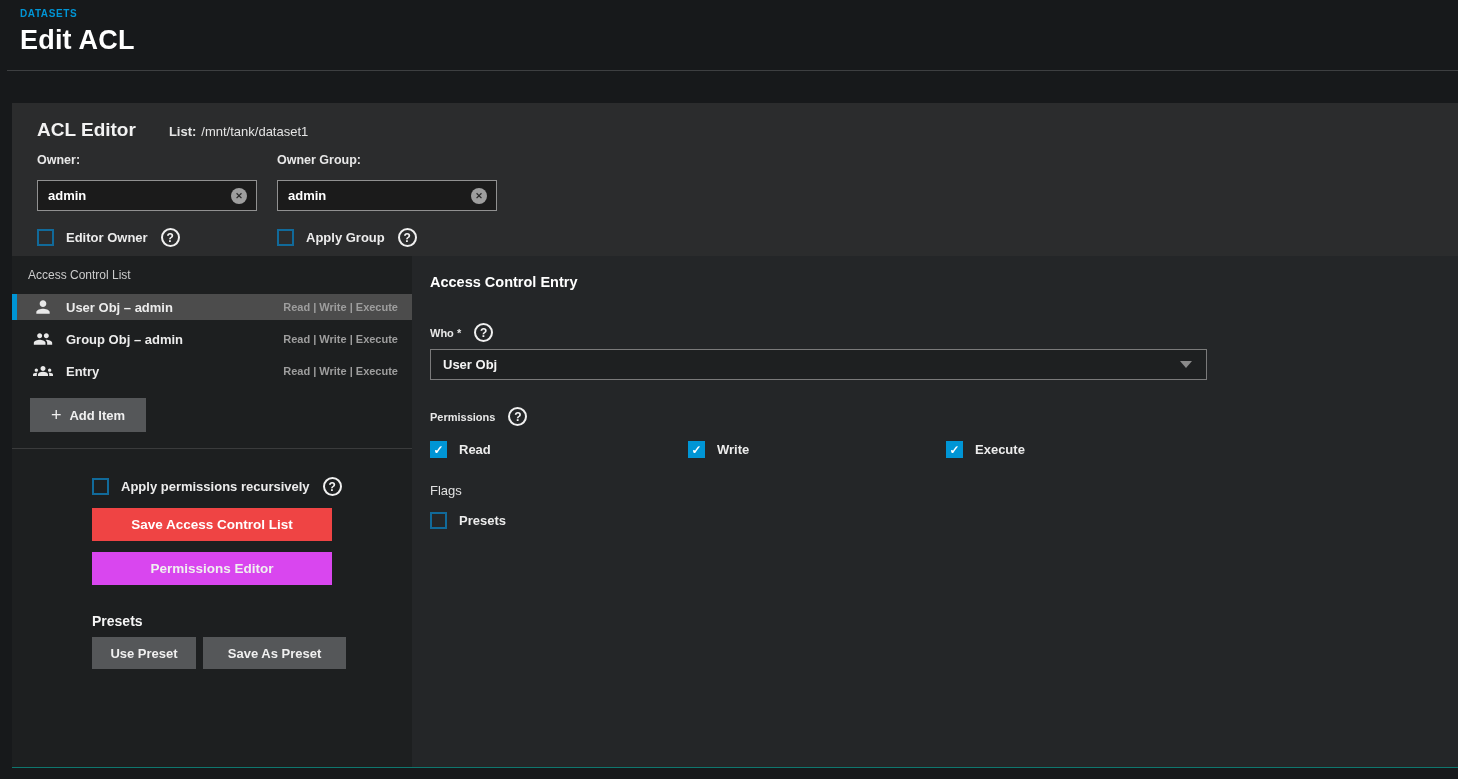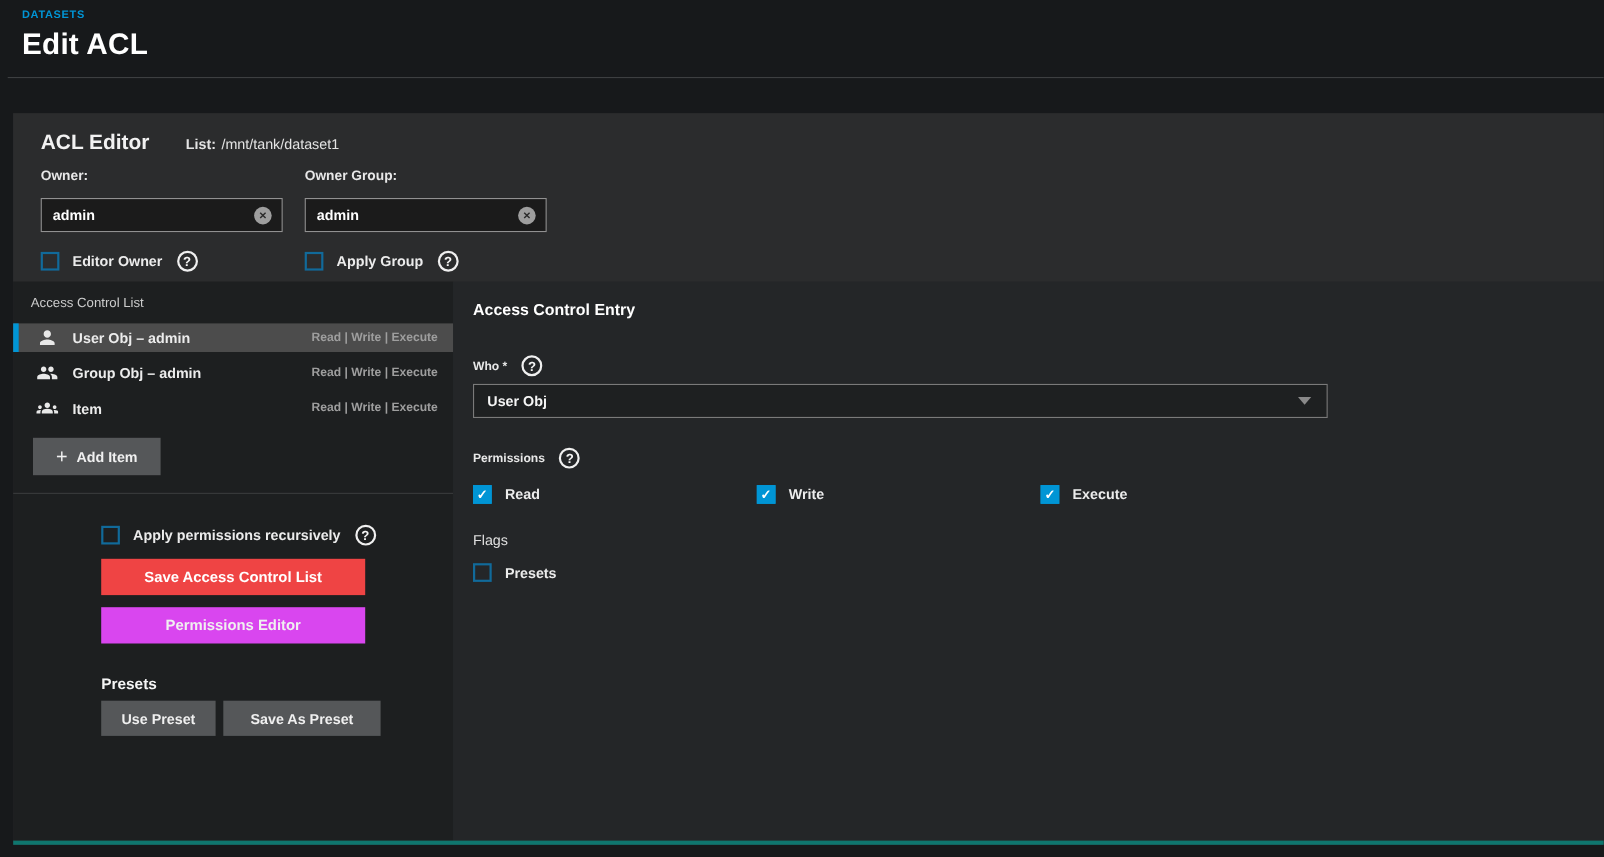--- a/index.html
+++ b/index.html
@@ -6,21 +6,21 @@
   html,body { width:1458px; height:779px; background:#17191b; font-family:"Liberation Sans", sans-serif; overflow:hidden; }
   body { position:relative; }
 
   
   .header { padding:8px 0 0 20px; }
   .breadcrumb { color:#0095d5; font-size:10px; font-weight:bold; letter-spacing:.6px; }
   .page-title { color:#ffffff; font-size:27px; font-weight:bold; margin-top:6px; letter-spacing:.2px; }
   .header-divider { position:absolute; left:7px; right:0; top:70px; border-top:1px solid #3d3f41; }
 
   
-  .card { position:absolute; left:12px; right:0; top:103px; bottom:11px; background:#2b2c2d; display:flex; flex-direction:column; border-bottom:4px solid #0f766e; }
+  .card { position:absolute; left:12px; right:0; top:103px; bottom:11px; background:#2b2c2d; display:flex; flex-direction:column; border-bottom:1px solid #0f766e; }
 
   
   .form-top { height:153px; flex:none; background:#2b2c2d; padding:16px 24px 0 25px; }
   .form-title-row { display:flex; align-items:baseline; }
   .acl-editor-title { color:#f2f2f2; font-size:19px; font-weight:bold; }
   .path-row { margin-left:33px; font-size:13px; color:#e4e4e4; }
   .path-label { font-weight:bold; }
   .path-value { margin-left:5px; }
   .owner-cols { display:flex; margin-top:12px; }
   .owner-col { width:220px; margin-right:20px; }
@@ -139,21 +139,21 @@
           <svg class="acl-icon" viewBox="0 0 24 24">
               <path d="M16 11c1.66 0 2.99-1.34 2.99-3S17.66 5 16 5c-1.66 0-3 1.34-3 3s1.34 3 3 3zm-8 0c1.66 0 2.99-1.34 2.99-3S9.66 5 8 5C6.34 5 5 6.34 5 8s1.34 3 3 3zm0 2c-2.33 0-7 1.17-7 3.5V19h14v-2.5c0-2.33-4.67-3.5-7-3.5zm8 0c-.29 0-.62.02-.97.05 1.16.84 1.97 1.97 1.97 3.45V19h6v-2.5c0-2.33-4.67-3.5-7-3.5z"></path>
             </svg>
           <span class="acl-item-label">Group Obj – admin</span>
           <span class="acl-item-perms">Read | Write | Execute</span>
         </div>
         <div class="acl-item">
           <svg class="acl-icon" viewBox="0 0 24 24">
               <path d="M12 12.75c1.63 0 3.07.39 4.24.9 1.08.48 1.76 1.56 1.76 2.73V18H6v-1.61c0-1.18.68-2.26 1.76-2.73 1.17-.52 2.61-.91 4.24-.91zM4 13c1.1 0 2-.9 2-2s-.9-2-2-2-2 .9-2 2 .9 2 2 2zm1.13 1.1c-.37-.06-.74-.1-1.13-.1-.99 0-1.93.21-2.78.58C.48 14.9 0 15.62 0 16.43V18h4.5v-1.61c0-.83.23-1.61.63-2.29zM20 13c1.1 0 2-.9 2-2s-.9-2-2-2-2 .9-2 2 .9 2 2 2zm4 3.43c0-.81-.48-1.53-1.22-1.85-.85-.37-1.79-.58-2.78-.58-.39 0-.76.04-1.13.1.4.68.63 1.46.63 2.29V18H24v-1.57zM12 6c1.66 0 3 1.34 3 3s-1.34 3-3 3-3-1.34-3-3 1.34-3 3-3z"></path>
             </svg>
-          <span class="acl-item-label">Item</span>
+          <span class="acl-item-label">Entry</span>
           <span class="acl-item-perms">Read | Write | Execute</span>
         </div>
       </div>
 
       <button class="add-item-btn">
         <span class="plus">+</span>
         <span>Add Item</span>
       </button>
 
       <div class="left-divider"></div>

